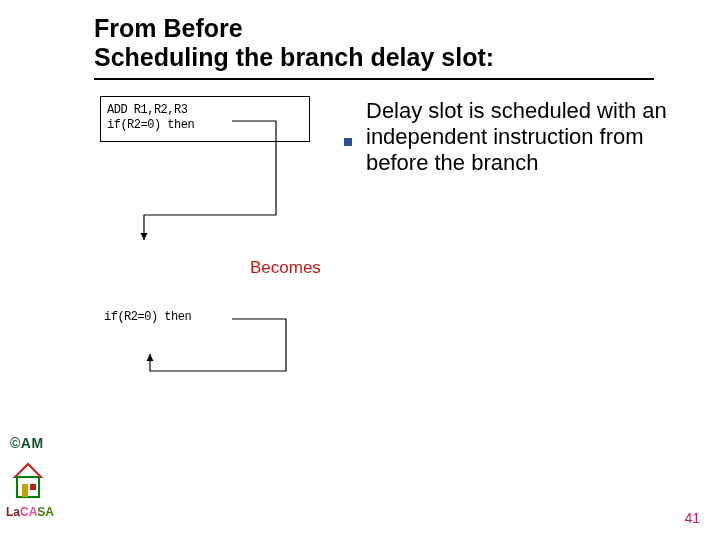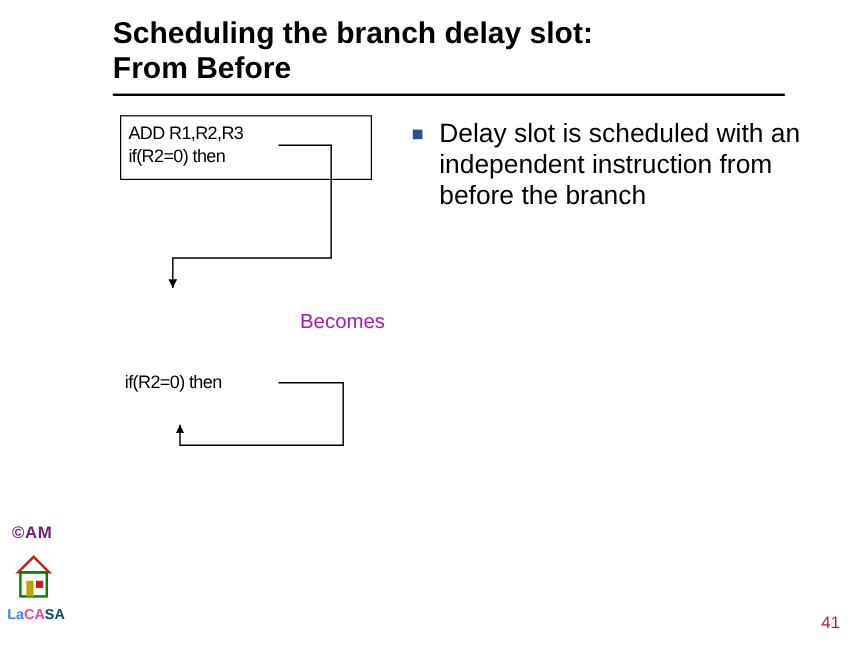--- a/index.html
+++ b/index.html
@@ -3,44 +3,44 @@
 <meta charset="utf-8">
 <style>
   * { box-sizing: border-box; margin: 0; padding: 0; }
   html, body { width: 720px; height: 540px; background: #fff; font-family: Arial, Helvetica, sans-serif; overflow: hidden; }
   .slide { position: relative; width: 720px; height: 540px; }
   .title-block { position: absolute; left: 94px; top: 14px; width: 560px; }
   .title-text { font-size: 25px; font-weight: bold; color: #000; line-height: 1.15; }
   .title-rule { margin-top: 6px; height: 2px; background: #000; width: 560px; }
   .left-col { position: absolute; left: 100px; top: 96px; width: 210px; }
   .code-box { border: 1px solid #000; padding: 6px 6px 8px 6px; position: relative; }
-  .code-line { font-family: Liberation Sans, sans-serif; font-size: 15px; letter-spacing: -0.5px; line-height: 1.25; white-space: nowrap; }
-  .becomes { position: absolute; left: 250px; top: 258px; font-size: 17px; color: #a21caf; text-align: right; }
+  .code-line { font-family: Liberation Mono, monospace; font-size: 12px; letter-spacing: -0.5px; line-height: 1.25; white-space: nowrap; }
+  .becomes { position: absolute; left: 250px; top: 258px; font-size: 17px; color: #b91c1c; text-align: right; }
   .lower-code { position: absolute; left: 104px; top: 310px; }
   .svg-layer { position: absolute; left: 0; top: 0; pointer-events: none; }
   .right-col { position: absolute; left: 344px; top: 98px; width: 352px; }
-  .bullet-row { display: flex; align-items: flex-start; margin-bottom: 6px; }
+  .bullet-row { display: flex; align-items: center; margin-bottom: 6px; }
   .bullet-sq { width: 8px; height: 8px; background: #2a518f; flex: 0 0 auto; margin-top: 10px; margin-right: 14px; }
   .bullet-text { font-size: 22px; color: #000; line-height: 1.18; }
-  .logo-am { position: absolute; left: 10px; top: 435px; font-size: 14px; font-weight: bold; color: #701a75; letter-spacing: 0.5px; }
+  .logo-am { position: absolute; left: 10px; top: 435px; font-size: 14px; font-weight: bold; color: #14532d; letter-spacing: 0.5px; }
   .logo-house { position: absolute; left: 10px; top: 462px; }
   .logo-lacasa { position: absolute; left: 6px; top: 505px; font-size: 12px; font-weight: bold; }
-  .lacasa-la { color: #3b82f6; margin-top: 28px; }
+  .lacasa-la { color: #7f1d1d; margin-top: 28px; }
   .lacasa-ca { color: #ec4899; }
-  .lacasa-sa { color: #0c4a6e; }
+  .lacasa-sa { color: #4d7c0f; }
   .page-num { position: absolute; right: 20px; bottom: 14px; font-size: 14px; color: #be185d; }
 </style>
 </head>
 <body>
 
 <div class="slide">
 
   <div class="title-block">
+    <div class="title-text">From Before</div>
     <div class="title-text">Scheduling the branch delay slot:</div>
-    <div class="title-text">From Before</div>
     <div class="title-rule"></div>
   </div>
 
   <div class="left-col">
     <div class="code-box">
       <div class="code-line">ADD  R1,R2,R3</div>
       <div class="code-line">if(R2=0) then</div>
     </div>
   </div>
 

